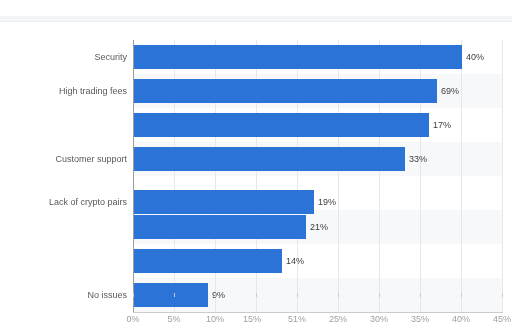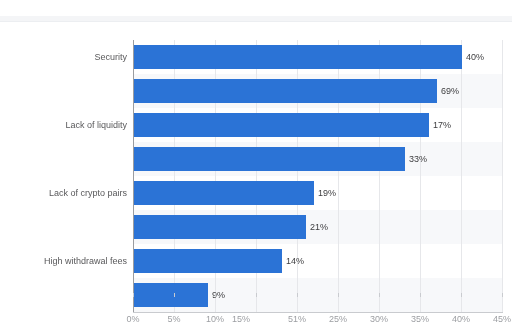--- a/index.html
+++ b/index.html
@@ -178,72 +178,73 @@
 
     <div class="baseline"></div>
 
     <div class="row" style="top:19px">
       <div class="cat-label">Security</div>
       <div class="bar" style="width:328px"></div>
       <div class="bar-value" style="left:466px">40%</div>
     </div>
 
     <div class="row" style="top:53px">
+      <div class="cat-label">High trading fees</div>
       <div class="bar" style="width:303px"></div>
       <div class="bar-value" style="left:441px">69%</div>
     </div>
 
     <div class="row" style="top:87px">
-      <div class="cat-label">Lack of liquidity</div>
       <div class="bar" style="width:295px"></div>
       <div class="bar-value" style="left:433px">17%</div>
     </div>
 
     <div class="row" style="top:121px">
+      <div class="cat-label">Customer support</div>
       <div class="bar" style="width:271px"></div>
       <div class="bar-value" style="left:409px">33%</div>
     </div>
 
-    <div class="row" style="top:155px">
+    <div class="row" style="top:164px">
       <div class="cat-label">Lack of crypto pairs</div>
       <div class="bar" style="width:180px"></div>
       <div class="bar-value" style="left:318px">19%</div>
     </div>
 
     <div class="row" style="top:189px">
       <div class="bar" style="width:172px"></div>
       <div class="bar-value" style="left:310px">21%</div>
     </div>
 
     <div class="row" style="top:223px">
-      <div class="cat-label">High withdrawal fees</div>
       <div class="bar" style="width:148px"></div>
       <div class="bar-value" style="left:286px">14%</div>
     </div>
 
     <div class="row" style="top:257px">
+      <div class="cat-label">No issues</div>
       <div class="bar" style="width:74px"></div>
       <div class="bar-value" style="left:212px">9%</div>
     </div>
 
     <div class="xtick-mark" style="left:133px"></div>
     <div class="xtick-mark" style="left:174px"></div>
     <div class="xtick-mark" style="left:215px"></div>
     <div class="xtick-mark" style="left:256px"></div>
     <div class="xtick-mark" style="left:297px"></div>
     <div class="xtick-mark" style="left:338px"></div>
     <div class="xtick-mark" style="left:379px"></div>
     <div class="xtick-mark" style="left:420px"></div>
     <div class="xtick-mark" style="left:461px"></div>
     <div class="xtick-mark" style="left:502px"></div>
 
     <div class="xtick" style="left:133px">0%</div>
     <div class="xtick" style="left:174px">5%</div>
     <div class="xtick" style="left:215px">10%</div>
-    <div class="xtick" style="left:241px">15%</div>
+    <div class="xtick" style="left:252px">15%</div>
     <div class="xtick" style="left:297px">51%</div>
     <div class="xtick" style="left:338px">25%</div>
     <div class="xtick" style="left:379px">30%</div>
     <div class="xtick" style="left:420px">35%</div>
     <div class="xtick" style="left:461px">40%</div>
     <div class="xtick" style="left:502px">45%</div>
 
 
   </div>
 </div>

